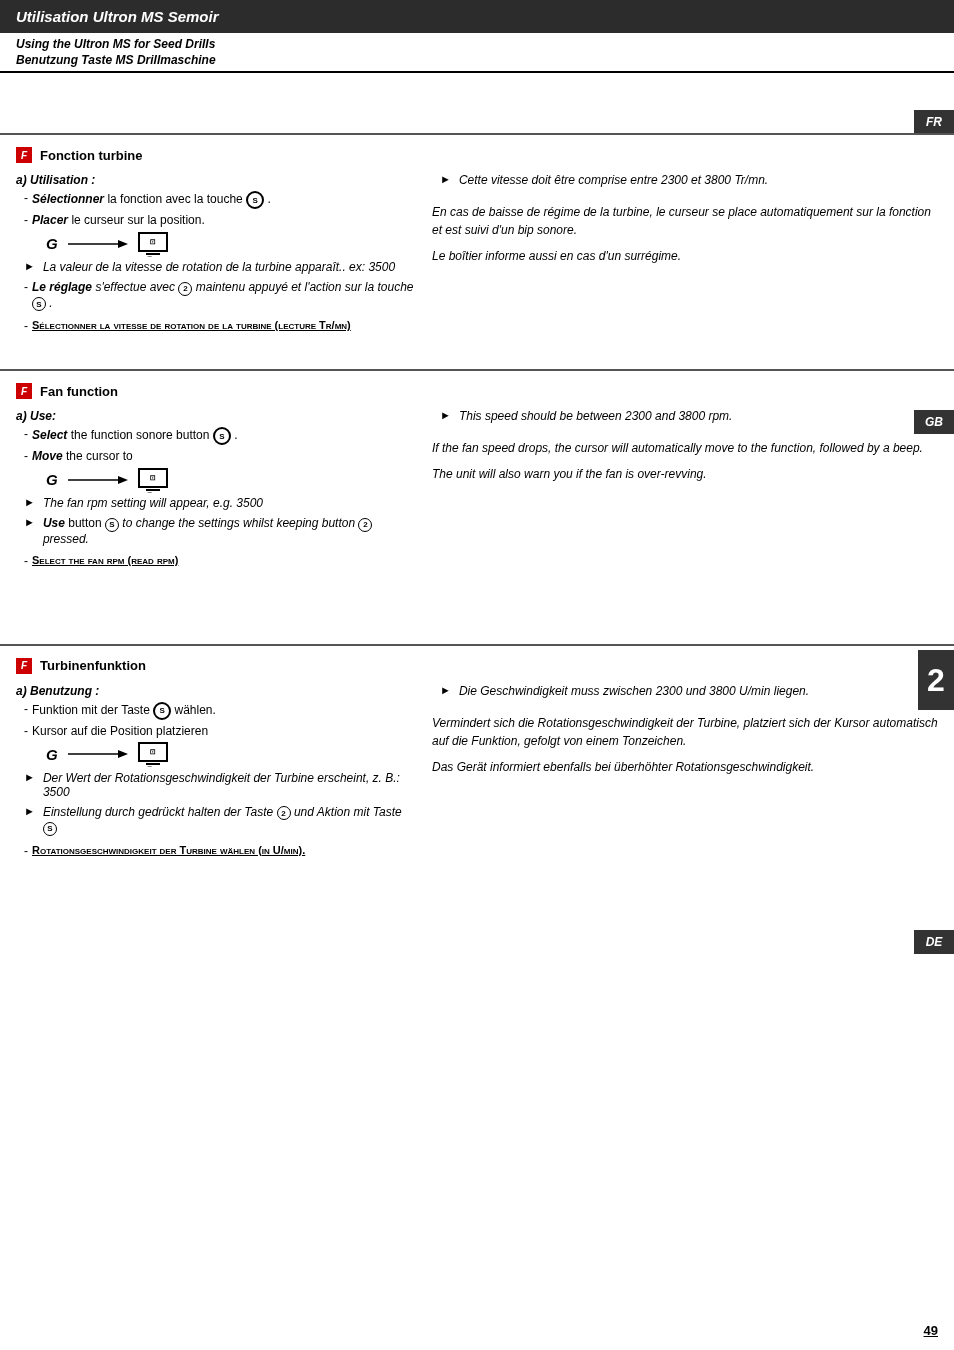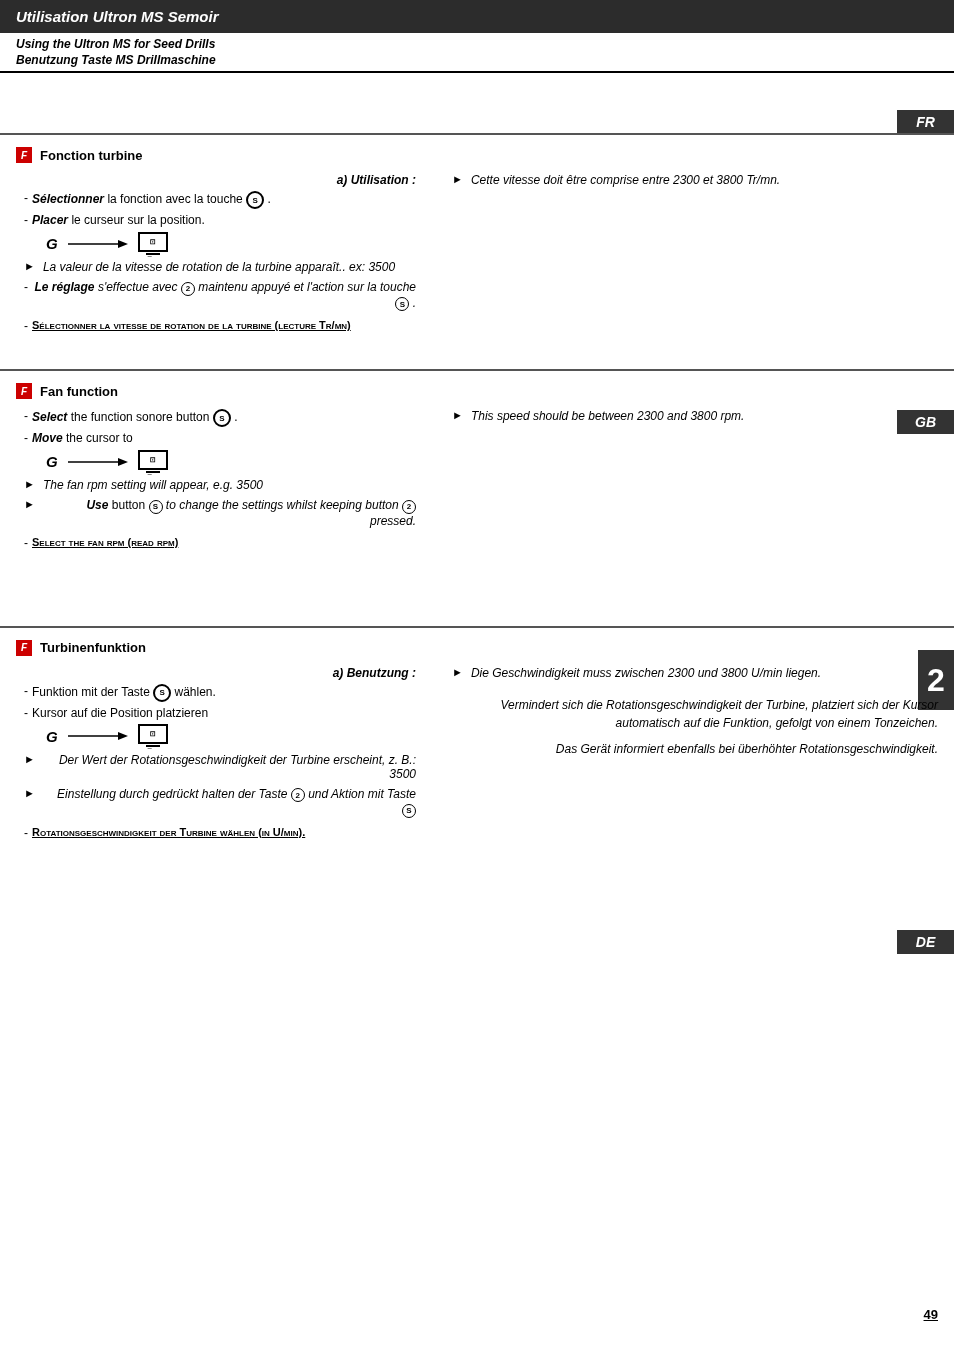--- a/index.html
+++ b/index.html
@@ -34,43 +34,42 @@
       font-size: 12px;
       font-weight: bold;
       font-style: italic;
     }
     .subtitle-bar p:first-child { margin-bottom: 2px; }
 
     
     .lang-badge {
       position: absolute;
       right: 0;
-      width: 57px;
+      width: 40px;
       height: 24px;
       background: #333;
       color: #fff;
-      font-size: 14px;
+      font-size: 12px;
       font-weight: bold;
       display: flex;
       align-items: center;
       justify-content: center;
       font-style: italic;
     }
 
     
     .section {
       border-top: 2px solid #555;
       position: relative;
       padding: 12px 16px 12px 16px;
     }
 
     .section-inner {
       display: flex;
-      gap: 28px;
-      text-align: right;
+      gap: 16px;
     }
 
     .section-left {
       flex: 0 0 400px;
       max-width: 420px;
     }
 
     .section-right {
       flex: 1;
       padding-top: 0;
@@ -204,21 +203,21 @@
       font-size: 12px;
       line-height: 1.5;
     }
 
     .right-text p {
       margin-bottom: 8px;
     }
 
     .page-num {
       position: absolute;
-      bottom: 28px;
+      bottom: 12px;
       right: 16px;
       font-size: 13px;
       font-weight: bold;
       text-decoration: underline;
     }
 
     
     .tab-2 {
       position: absolute;
       right: 0;
@@ -328,36 +327,43 @@
         <span class="small-caps">Sélectionner la vitesse de rotation de la turbine (lecture Tr/mn)</span>
       </div>
     </div>
 
     <div class="section-right">
       <div class="indented-point">
         <span class="right-arrow-indicator">►</span>
         <span class="italic">Cette vitesse doit être comprise entre 2300 et 3800 Tr/mn.</span>
       </div>
       <div style="height:10px;"></div>
+      <div class="right-text">
+        <p>En cas de baisse de régime de la turbine, le curseur se place automatiquement sur la fonction et est suivi d'un bip sonore.</p>
+        <p>Le boîtier informe aussi en cas  d'un surrégime.</p>
+      </div>
     </div>
   </div>
 </div>
 
 <div class="lang-badge lang-gb">GB</div>
 
 <div class="tab-2" style="top: 650px;">2</div>
 
 <div class="section" style="margin-top: 20px;">
   <div class="section-title">
     <span class="f-marker">F</span>
     <span class="section-title-text">Fan function</span>
   </div>
 
   <div class="section-inner">
     <div class="section-left">
+      <div class="subsection-label">
+        <span class="bold-italic">a) Use:</span>
+      </div>
 
       <div class="bullet-item">
         <span class="dash">-</span>
         <span>
           <span class="bold-italic">Select</span>
           <span> the function sonore button </span>
           <span class="icon-circle" style="font-size:8px;">S</span>
           <span>.</span>
         </span>
       </div>
@@ -405,20 +411,24 @@
         <span class="small-caps">Select the fan rpm (read rpm)</span>
       </div>
     </div>
 
     <div class="section-right">
       <div class="indented-point">
         <span class="right-arrow-indicator">►</span>
         <span class="italic">This speed should be between 2300 and 3800 rpm.</span>
       </div>
       <div style="height:10px;"></div>
+      <div class="right-text">
+        <p>If the fan speed drops, the cursor will automatically move to the function, followed by a beep.</p>
+        <p>The unit will also warn you if the fan is over-revving.</p>
+      </div>
     </div>
   </div>
 </div>
 
 <div style="height: 60px;"></div>
 
 <div class="lang-badge lang-de">DE</div>
 
 <div class="section">
   <div class="section-title">

